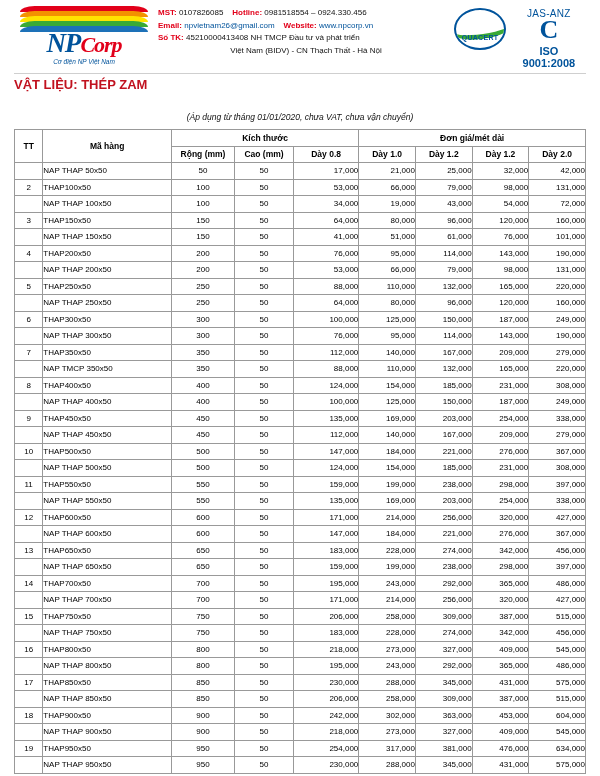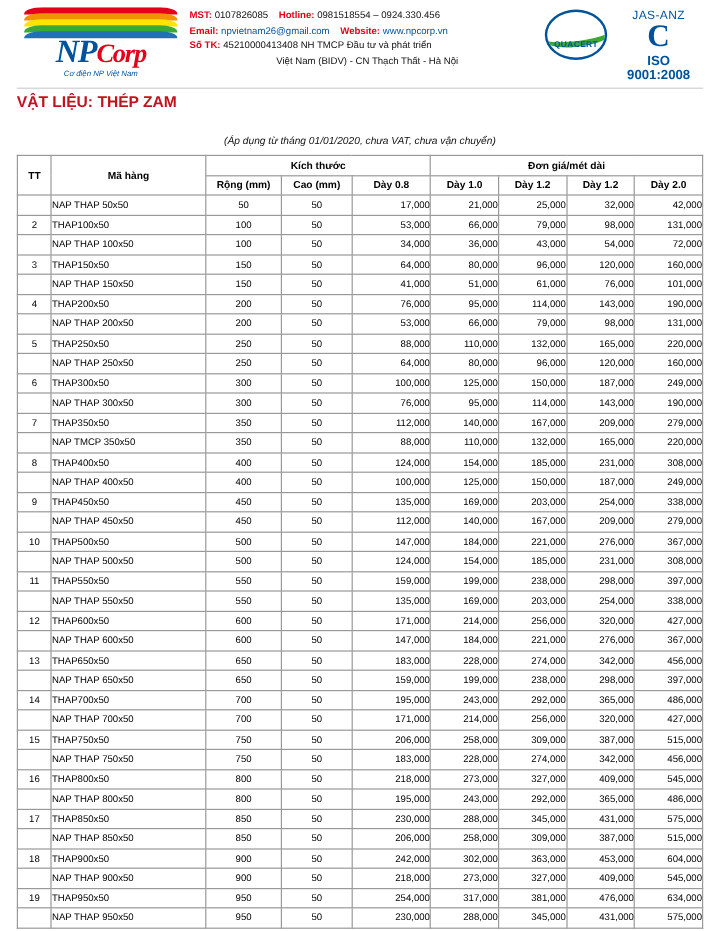--- a/index.html
+++ b/index.html
@@ -334,21 +334,21 @@
           <td class="r">79,000</td>
           <td class="r">98,000</td>
           <td class="r">131,000</td>
         </tr>
         <tr>
           <td class="c"></td>
           <td class="l">NAP THAP 100x50</td>
           <td class="c">100</td>
           <td class="c">50</td>
           <td class="r">34,000</td>
-          <td class="r">36,000</td>
+          <td class="r">19,000</td>
           <td class="r">43,000</td>
           <td class="r">54,000</td>
           <td class="r">72,000</td>
         </tr>
         <tr>
           <td class="c">3</td>
           <td class="l">THAP150x50</td>
           <td class="c">150</td>
           <td class="c">50</td>
           <td class="r">64,000</td>

